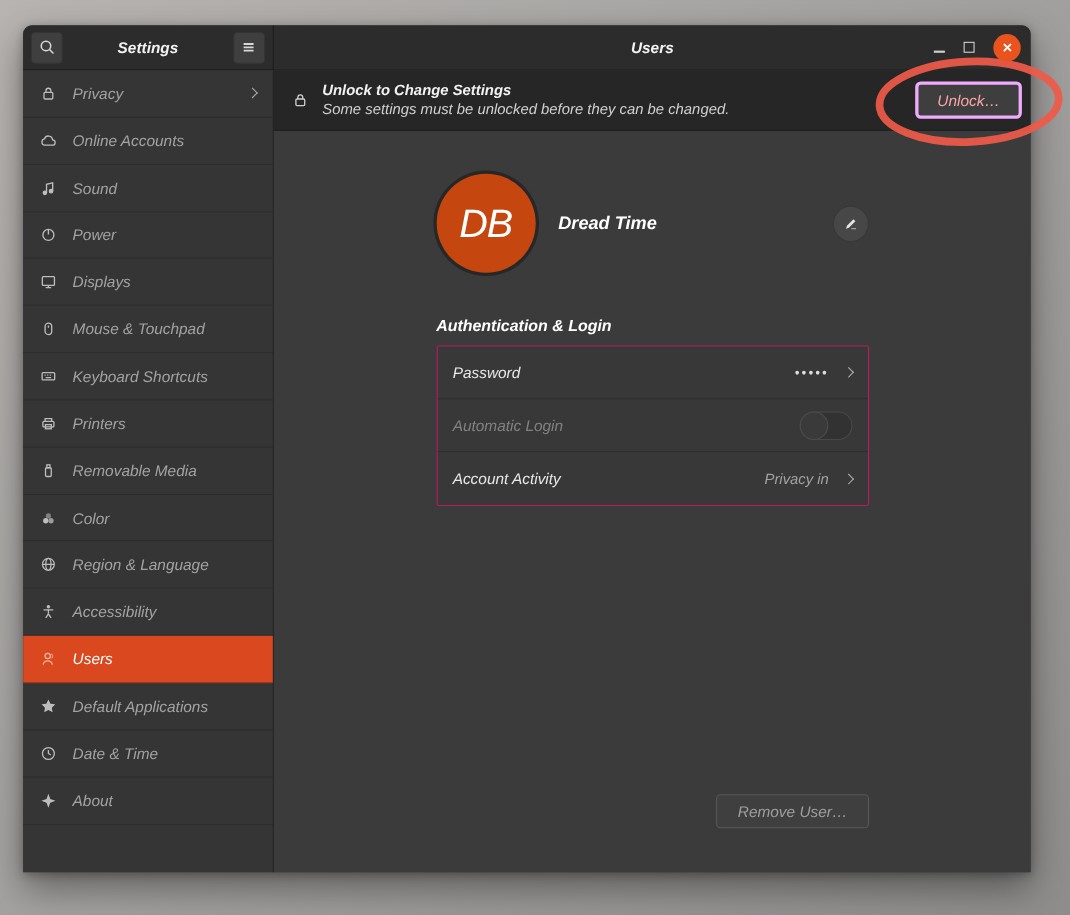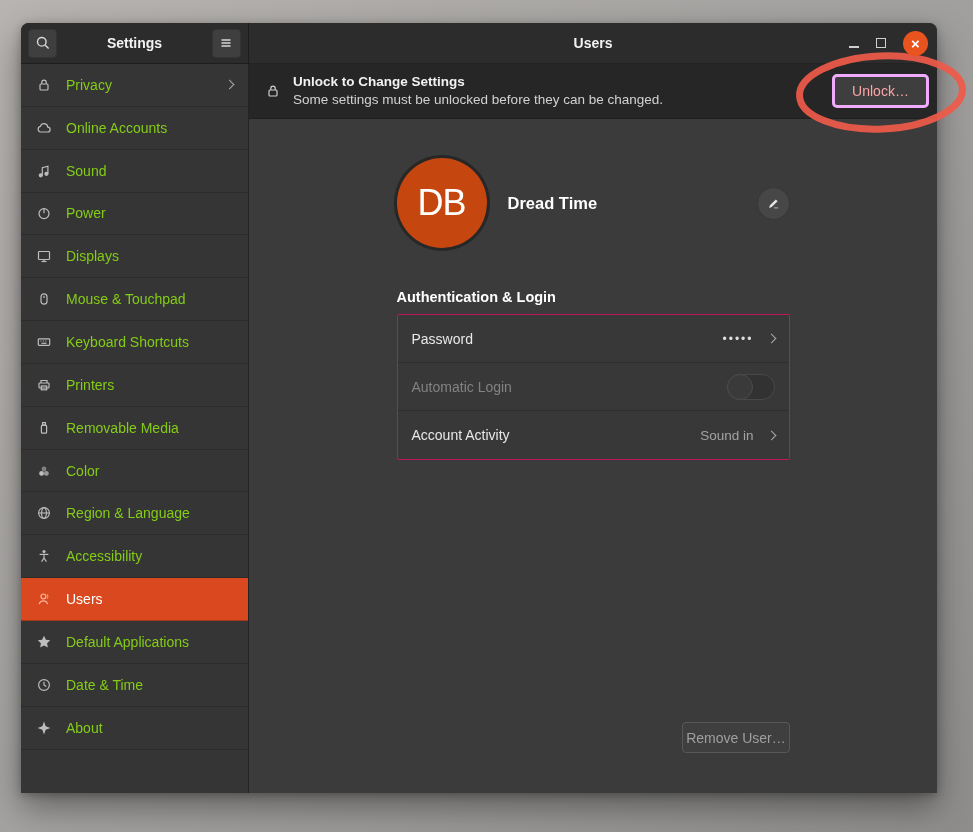--- a/index.html
+++ b/index.html
@@ -8,20 +8,21 @@
     font-family:"Liberation Sans", sans-serif;
     background:linear-gradient(135deg,#b7b4b1 0%,#a5a3a1 45%,#8e8d8c 100%);
     position:relative;
   }
   .window {
     position:absolute; left:21px; top:23px; width:916px; height:770px;
     border-radius:8px 8px 0 0;
     box-shadow:0 14px 34px rgba(0,0,0,.40), 0 2px 8px rgba(0,0,0,.25);
     overflow:hidden;
     background:#3b3b3b;
+    font-style:italic;
   }
   
   .sidebar-header {
     position:absolute; left:0; top:0; width:228px; height:41px;
     background:#2c2c2c; border-bottom:1px solid #1e1e1e; border-right:1px solid #1c1c1c;
     display:flex; align-items:center; justify-content:space-between; padding:0 7px;
   }
   .hdr-btn {
     width:29px; height:29px; border-radius:4px; background:#3f3f3f;
     display:flex; align-items:center; justify-content:center; color:#d8d8d8;
@@ -45,21 +46,21 @@
     line-height:1;
   }
   
   .sidebar {
     position:absolute; left:0; top:41px; width:228px; bottom:0;
     background:#353535; border-right:1px solid #242424;
   }
   .nav-item {
     height:42.85px; display:flex; align-items:center; gap:14px; padding:0 15px;
     border-bottom:1px solid rgba(0,0,0,.16);
-    color:#84cc16; font-size:14px;
+    color:#a3a3a3; font-size:14px;
   }
   .nav-item .nav-icon { width:16px; height:16px; color:#bdbdbd; flex:0 0 16px; display:flex; }
   .nav-item.selected { background:#d9481e; color:#fff; border-bottom-color:rgba(0,0,0,.25); }
   .nav-item.selected .nav-icon { color:#f6b59a; }
   .nav-item .spacer { flex:1; }
   .chev {
     width:7px; height:7px; border-top:1.6px solid #a9a9a9; border-right:1.6px solid #a9a9a9;
     transform:rotate(45deg); flex:0 0 auto;
   }
   
@@ -108,21 +109,21 @@
   .row.dim { color:#828282; }
   .toggle {
     width:48px; height:26px; border-radius:13px; background:#323232;
     border:1px solid #484848; position:relative;
   }
   .toggle .knob {
     position:absolute; left:-1px; top:-1px; width:26px; height:26px; border-radius:50%;
     background:#3a3a3a; border:1px solid #4c4c4c;
   }
   .remove-btn {
-    position:absolute; right:147px; top:603px; width:108px; height:31px;
+    position:absolute; right:147px; top:603px; width:139px; height:31px;
     background:#3f3f3f; border:1px solid #585858; border-radius:4px;
     color:#9f9f9f; font-size:14px; display:flex; align-items:center; justify-content:center;
   }
   
   .overlay { position:absolute; left:0; top:0; width:973px; height:832px; pointer-events:none; }
   svg { display:block; }
 </style>
 </head>
 <body>
 
@@ -357,21 +358,21 @@
           <span>Automatic Login</span>
           <span class="right">
             <span class="toggle" id="auto-login-toggle">
                 <span class="knob"></span>
               </span>
           </span>
         </div>
         <div class="row">
           <span>Account Activity</span>
           <span class="right">
-            <span class="row-value">Sound in</span>
+            <span class="row-value">Privacy in</span>
             <span class="chev"></span>
           </span>
         </div>
       </div>
     </div>
 
     <div class="remove-btn">Remove User…</div>
   </div>
 </div>
 

